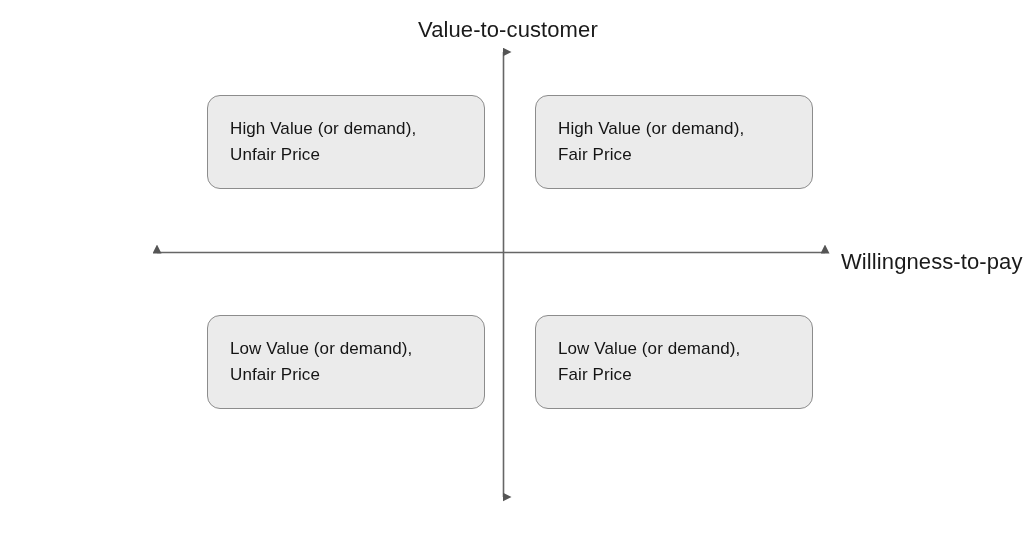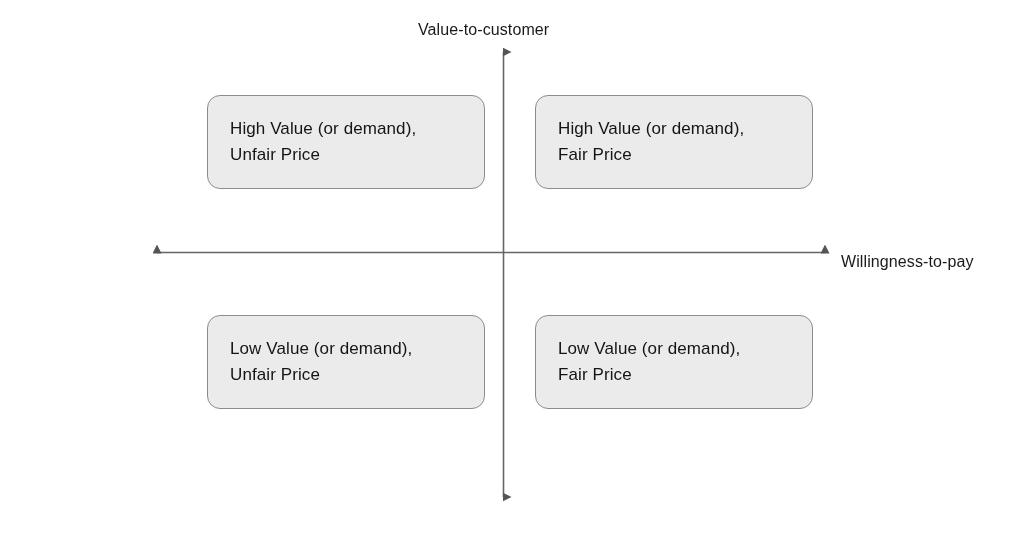--- a/index.html
+++ b/index.html
@@ -27,21 +27,21 @@
     position: absolute;
     left: 0;
     top: 0;
     width: 1024px;
     height: 549px;
     overflow: visible;
   }
 
   .axis-label {
     position: absolute;
-    font-size: 16px;
+    font-size: 22px;
     line-height: 20px;
     color: #1a1a1a;
     white-space: nowrap;
     letter-spacing: 0.1px;
   }
 
   #axis-label-vertical {
     left: 418px;
     top: 20px;
   }

